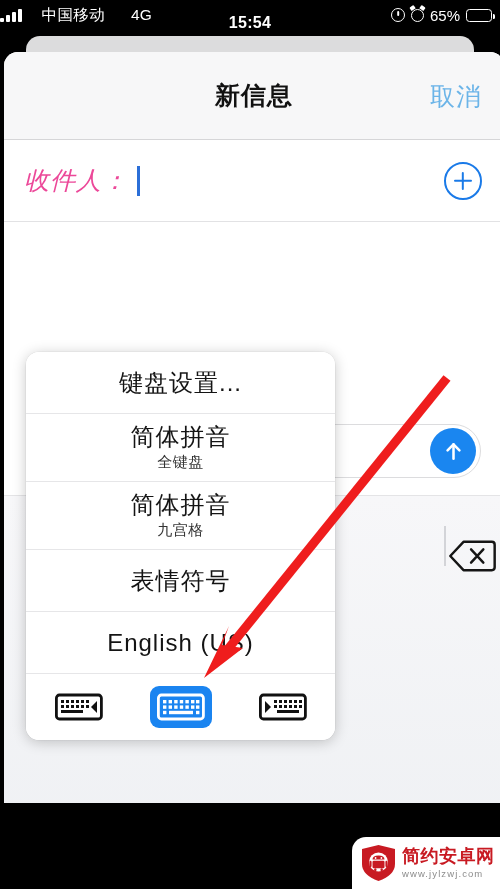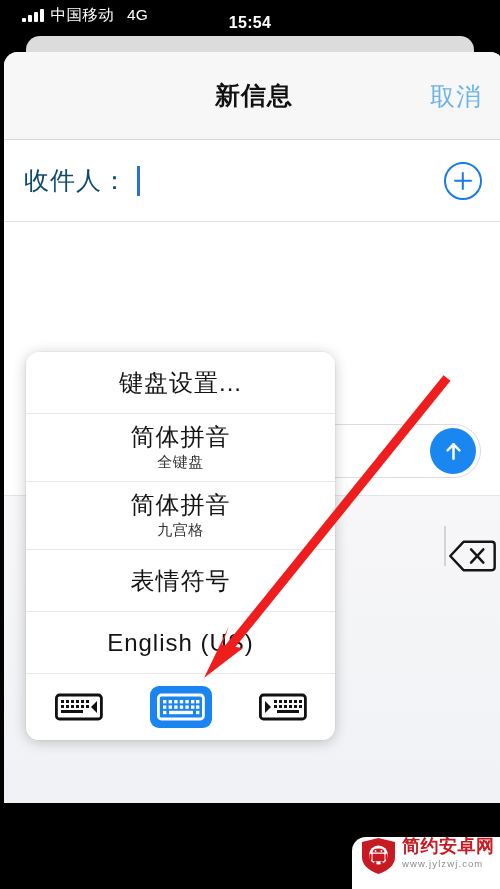--- a/index.html
+++ b/index.html
@@ -10,21 +10,21 @@
     overflow:hidden;
   }
   #screen { position:relative; width:500px; height:889px; background:#000; overflow:hidden; }
 
   
   .statusbar{
     position:absolute; left:0; top:0; width:500px; height:30px;
     background:#000; color:#fff;
     display:flex; align-items:center; z-index:40;
   }
-  .sb-left{ display:flex; align-items:center; gap:7px; padding-left:22px; }
+  .sb-left{ display:flex; align-items:center; gap:20px; padding-left:0; }
   .sig-bars{ display:flex; align-items:flex-end; gap:2.5px; height:13px; }
   .sig-bars i{ display:block; width:3.5px; background:#fff; border-radius:1px; }
   .sig-bars i:nth-child(1){ height:4px; }
   .sig-bars i:nth-child(2){ height:7px; }
   .sig-bars i:nth-child(3){ height:10px; }
   .sig-bars i:nth-child(4){ height:13px; }
   .carrier{ font-size:15.5px; letter-spacing:.4px; }
   .nettype{ font-size:15.5px; margin-left:6px; }
   .sb-center{ position:absolute; left:0; right:0; text-align:center; font-size:16px; font-weight:600; letter-spacing:.3px;margin-top:16px; }
   .sb-right{ margin-left:auto; display:flex; align-items:center; gap:6px; padding-right:8px; }
@@ -59,21 +59,21 @@
   }
   .nav-title{ font-size:25px; font-weight:700; color:#111; letter-spacing:1px; }
   .nav-cancel{ position:absolute; right:22px; top:50%; transform:translateY(-50%); font-size:25px; color:#6bb4e8; letter-spacing:1px; }
 
   
   .recip-row{
     position:relative; height:82px; background:#fff;
     display:flex; align-items:center; padding:0 20px;
     border-bottom:1px solid #e2e2e4;
   }
-  .recip-label{ font-size:25px; color:#0c4a6e; letter-spacing:1px; }
+  .recip-label{ font-size:25px; color:#ec4899; letter-spacing:1px;font-style:italic; }
   .caret{ width:3px; height:30px; background:#2b6fd8; margin-left:9px; }
   .plus-btn{
     position:absolute; right:22px; top:50%; transform:translateY(-50%);
     width:38px; height:38px; border:2.2px solid #1a7ae8; border-radius:50%;
   }
   .plus-btn::before, .plus-btn::after{
     content:""; position:absolute; background:#1a7ae8; border-radius:1px;
   }
   .plus-btn::before{ left:50%; top:8px; width:2.4px; height:18px; transform:translateX(-50%); }
   .plus-btn::after{ top:50%; left:8px; height:2.4px; width:18px; transform:translateY(-50%); }
@@ -131,21 +131,21 @@
   .kb-ico-btn{ width:62px; height:42px; border-radius:9px; display:flex; align-items:center; justify-content:center; }
   .kb-ico-btn.active{ background:#1a84f0; }
 
   
   .annot{ position:absolute; left:0; top:0; width:500px; height:889px; z-index:30; pointer-events:none; }
 
   
   .watermark{
     position:absolute; right:0; bottom:0; width:148px; height:52px;
     background:#fff; border-top-left-radius:14px; z-index:35;
-    display:flex; gap:6px; padding-left:9px;
+    display:flex; align-items:center; gap:6px; padding-left:9px;
   }
   .wm-shield{ width:35px; height:38px; flex:0 0 auto; }
   .wm-text{ display:flex; flex-direction:column; line-height:1; }
   .wm-cn{ font-size:18px; font-weight:700; color:#c81a22; letter-spacing:.5px; }
   .wm-url{ font-size:9.5px; color:#8d8d8d; letter-spacing:1.1px; margin-top:4px; }
 </style>
 </head>
 <body>
 
 <div id="screen">
@@ -155,20 +155,28 @@
       <span class="sig-bars">
         <i></i>
           <i></i>
           <i></i>
           <i></i>
       </span>
       <span class="carrier">中国移动</span>
       <span class="nettype">4G</span>
     </div>
     <div class="sb-center">15:54</div>
+    <div class="sb-right">
+      <span class="ico-lock"></span>
+      <span class="ico-alarm"></span>
+      <span class="batt-pct">65%</span>
+      <span class="batt">
+        <span class="batt-fill" id="batt-fill" style="width: 65%;"></span>
+      </span>
+    </div>
   </div>
 
   <div class="card-behind"></div>
 
   <div class="sheet">
 
     <div class="navbar">
       <div class="nav-title">新信息</div>
       <div class="nav-cancel">取消</div>
     </div>

